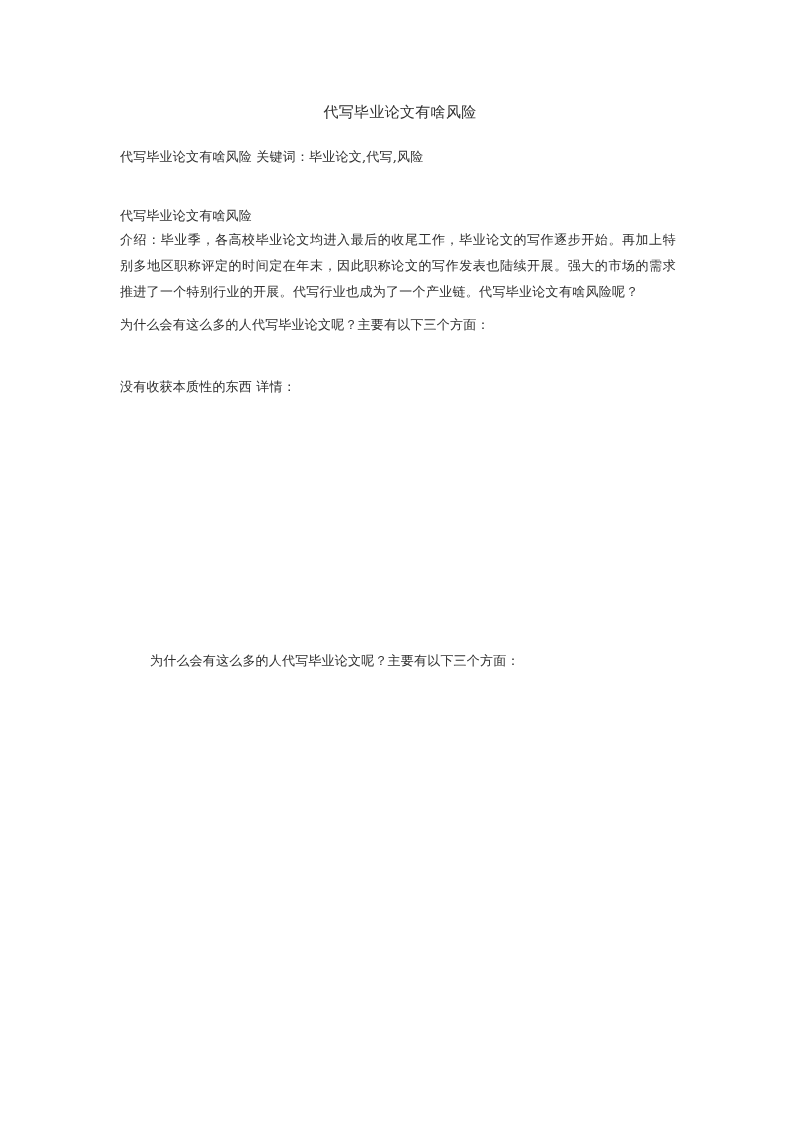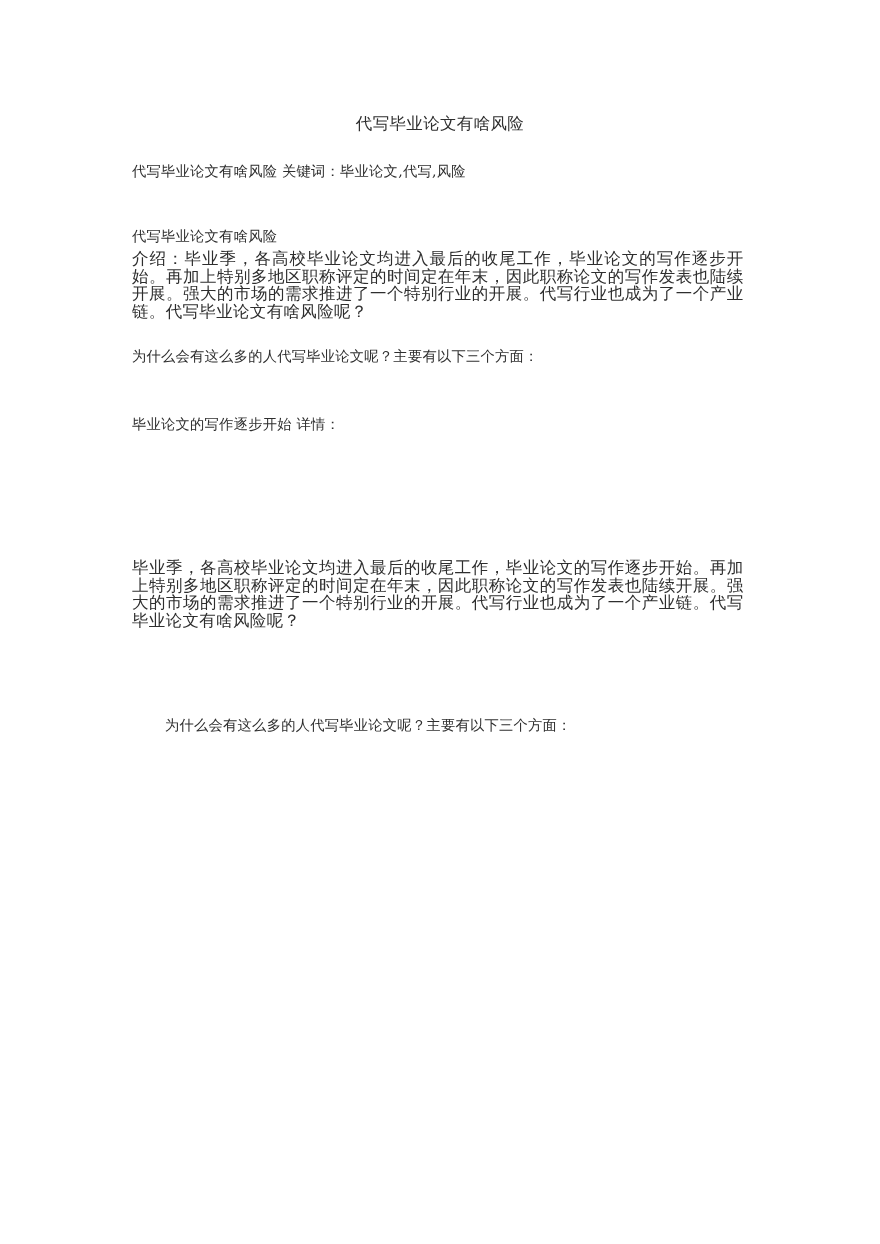--- a/index.html
+++ b/index.html
@@ -28,22 +28,22 @@
       width: 552px;
       font-size: 13px;
       line-height: 21.5px;
       white-space: nowrap;
       letter-spacing: 0.2px;
     }
     .para {
       position: absolute;
       left: 120px;
       width: 556px;
-      font-size: 15px;
-      line-height: 16px;
+      font-size: 13px;
+      line-height: 26px;
       letter-spacing: 0.3px;
       text-align: justify;
     }
     .title {
       position: absolute;
       left: 0;
       width: 800px;
       top: 102px;
       text-align: center;
       font-size: 15px;
@@ -62,21 +62,20 @@
   <div class="title">代写毕业论文有啥风险</div>
 
   <div class="line" style="top:146px;">代写毕业论文有啥风险 关键词：毕业论文,代写,风险</div>
 
   <div class="line" style="top:205px;">代写毕业论文有啥风险</div>
 
   <div class="para" style="top:227px;">介绍：毕业季，各高校毕业论文均进入最后的收尾工作，毕业论文的写作逐步开始。再加上特别多地区职称评定的时间定在年末，因此职称论文的写作发表也陆续开展。强大的市场的需求推进了一个特别行业的开展。代写行业也成为了一个产业链。代写毕业论文有啥风险呢？</div>
 
   <div class="line" style="top:314px;">为什么会有这么多的人代写毕业论文呢？主要有以下三个方面：</div>
 
-  <div class="line" style="top:376px;">毕业论文的写作逐步开始 详情：</div>
+  <div class="line" style="top:376px;">没有收获本质性的东西 详情：</div>
 
-  <div class="para" style="top:508px;">毕业季，各高校毕业论文均进入最后的收尾工作，毕业论文的写作逐步开始。再加上特别多地区职称评定的时间定在年末，因此职称论文的写作发表也陆续开展。强大的市场的需求推进了一个特别行业的开展。代写行业也成为了一个产业链。代写毕业论文有啥风险呢？</div>
 
   <div class="line indent" style="top:650px;">为什么会有这么多的人代写毕业论文呢？主要有以下三个方面：</div>
 
 
 
 </div>
 
 </body></html>

